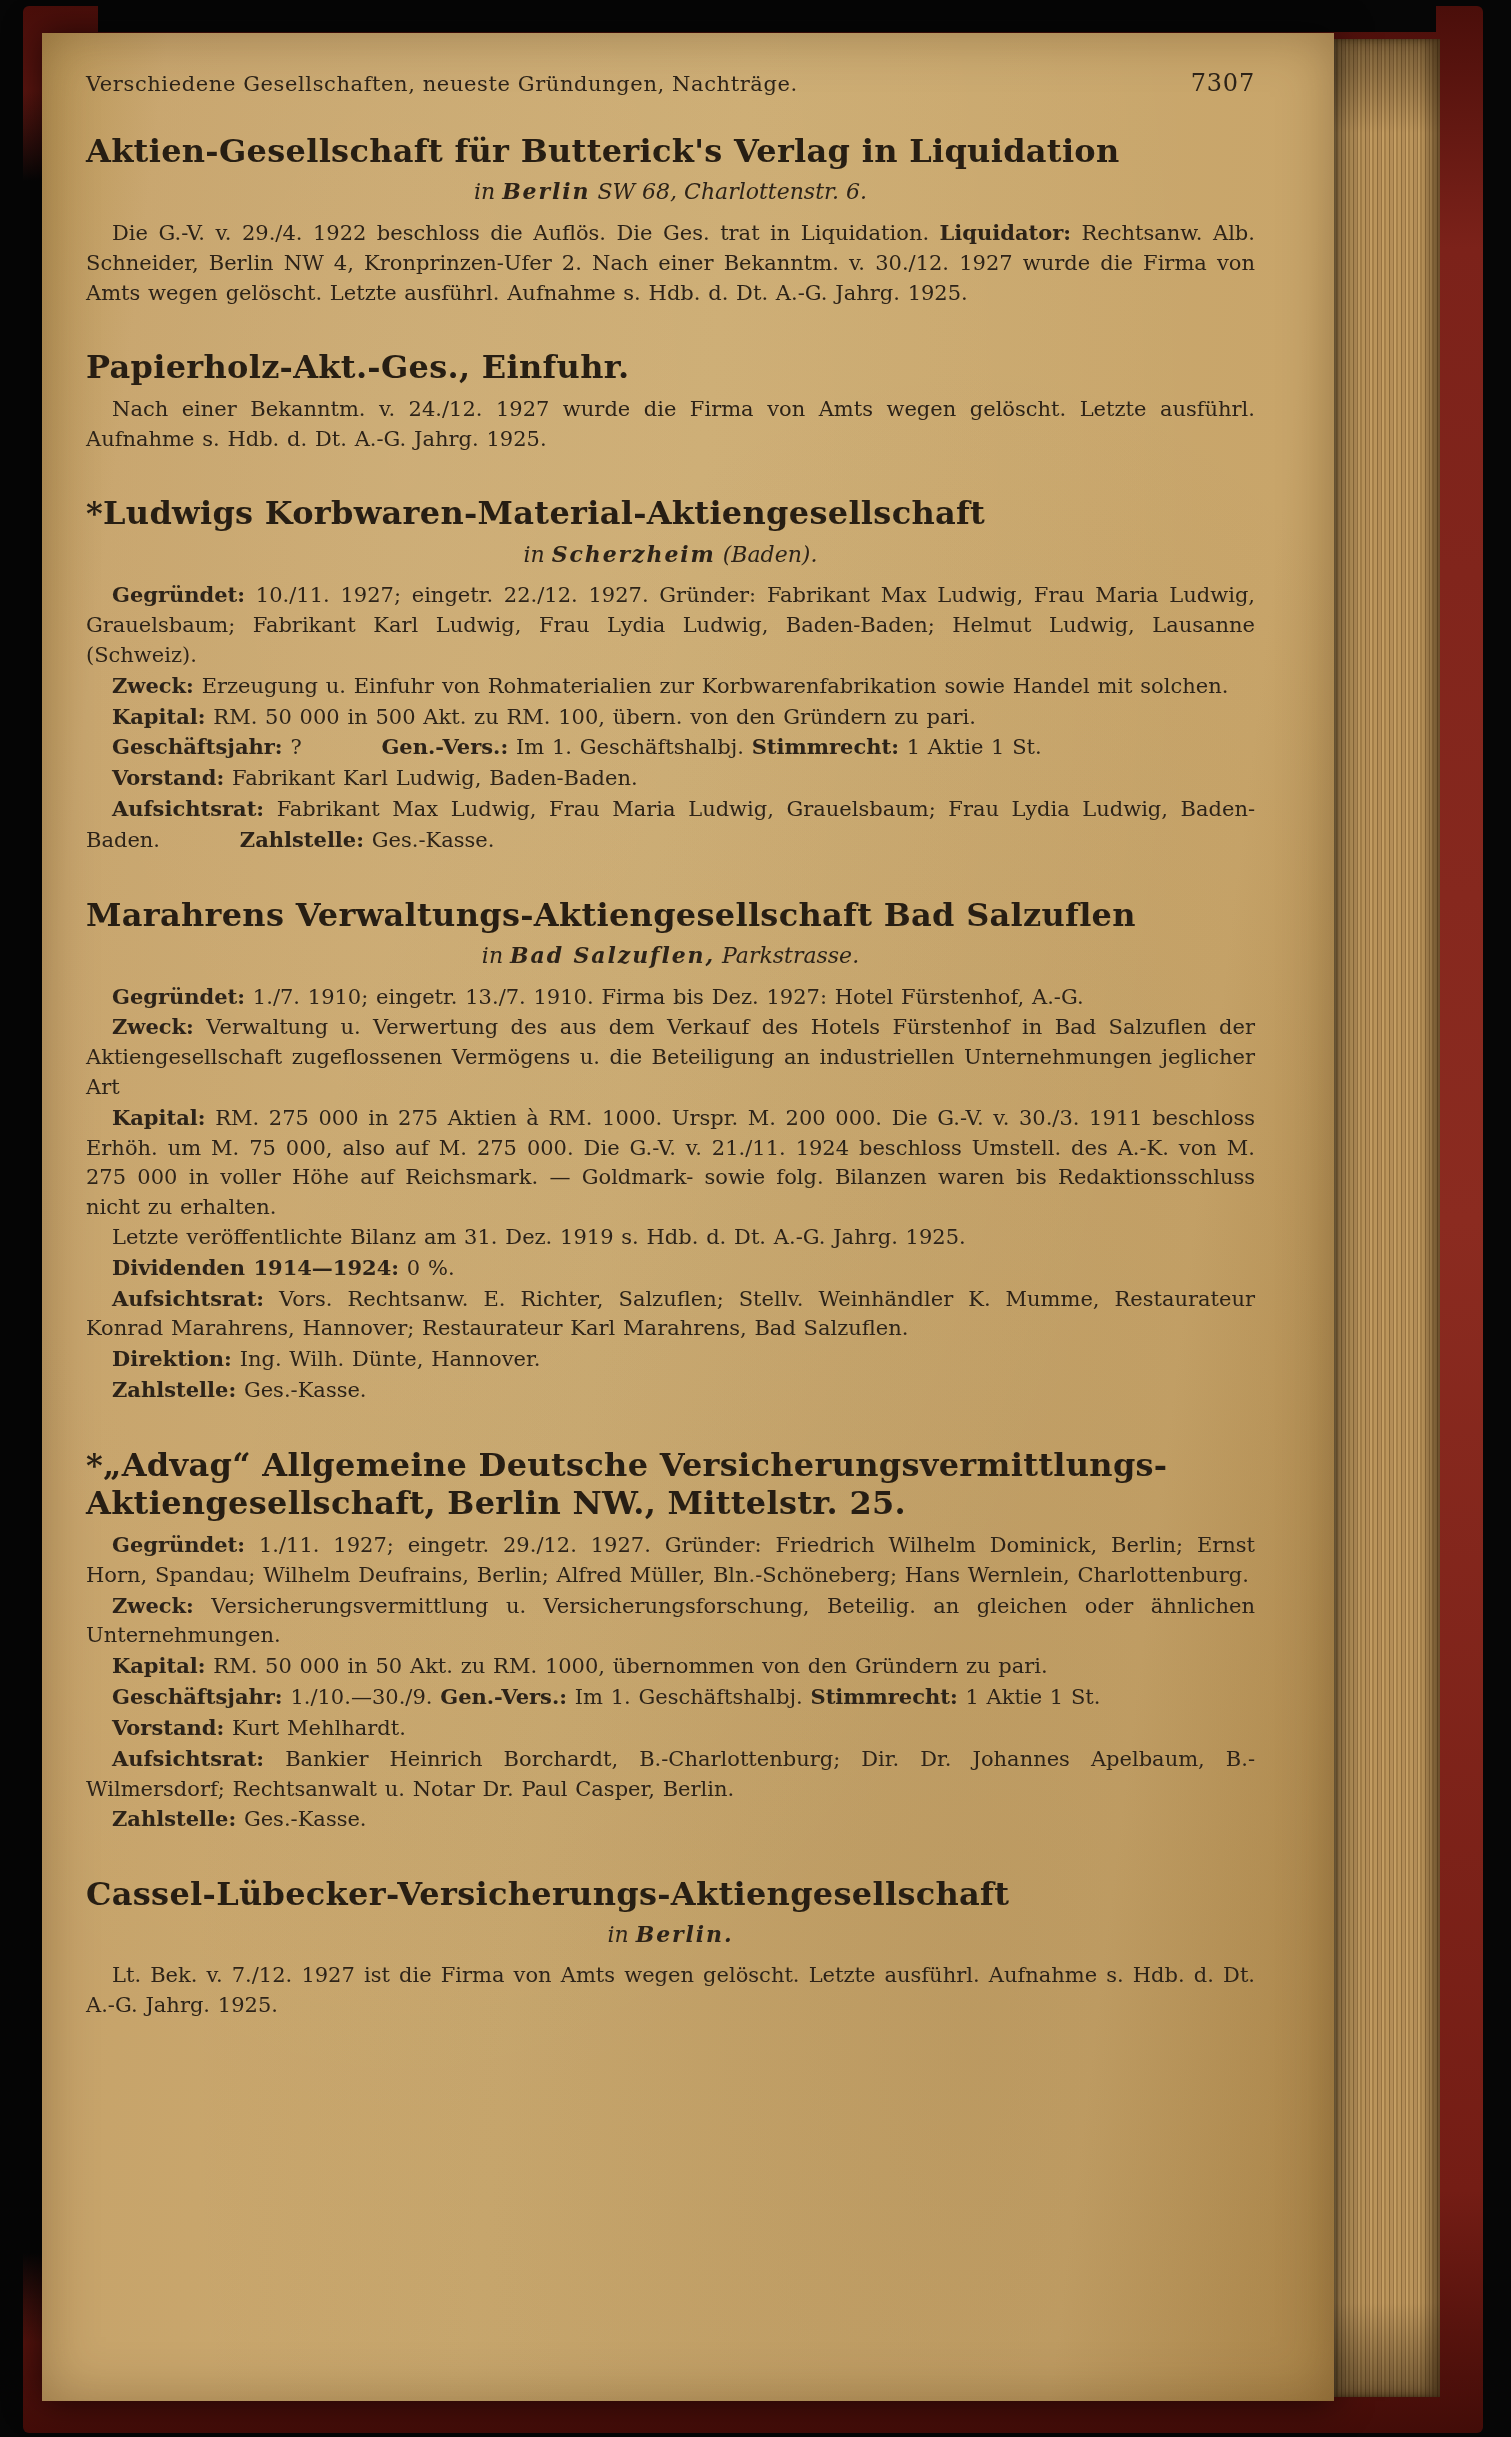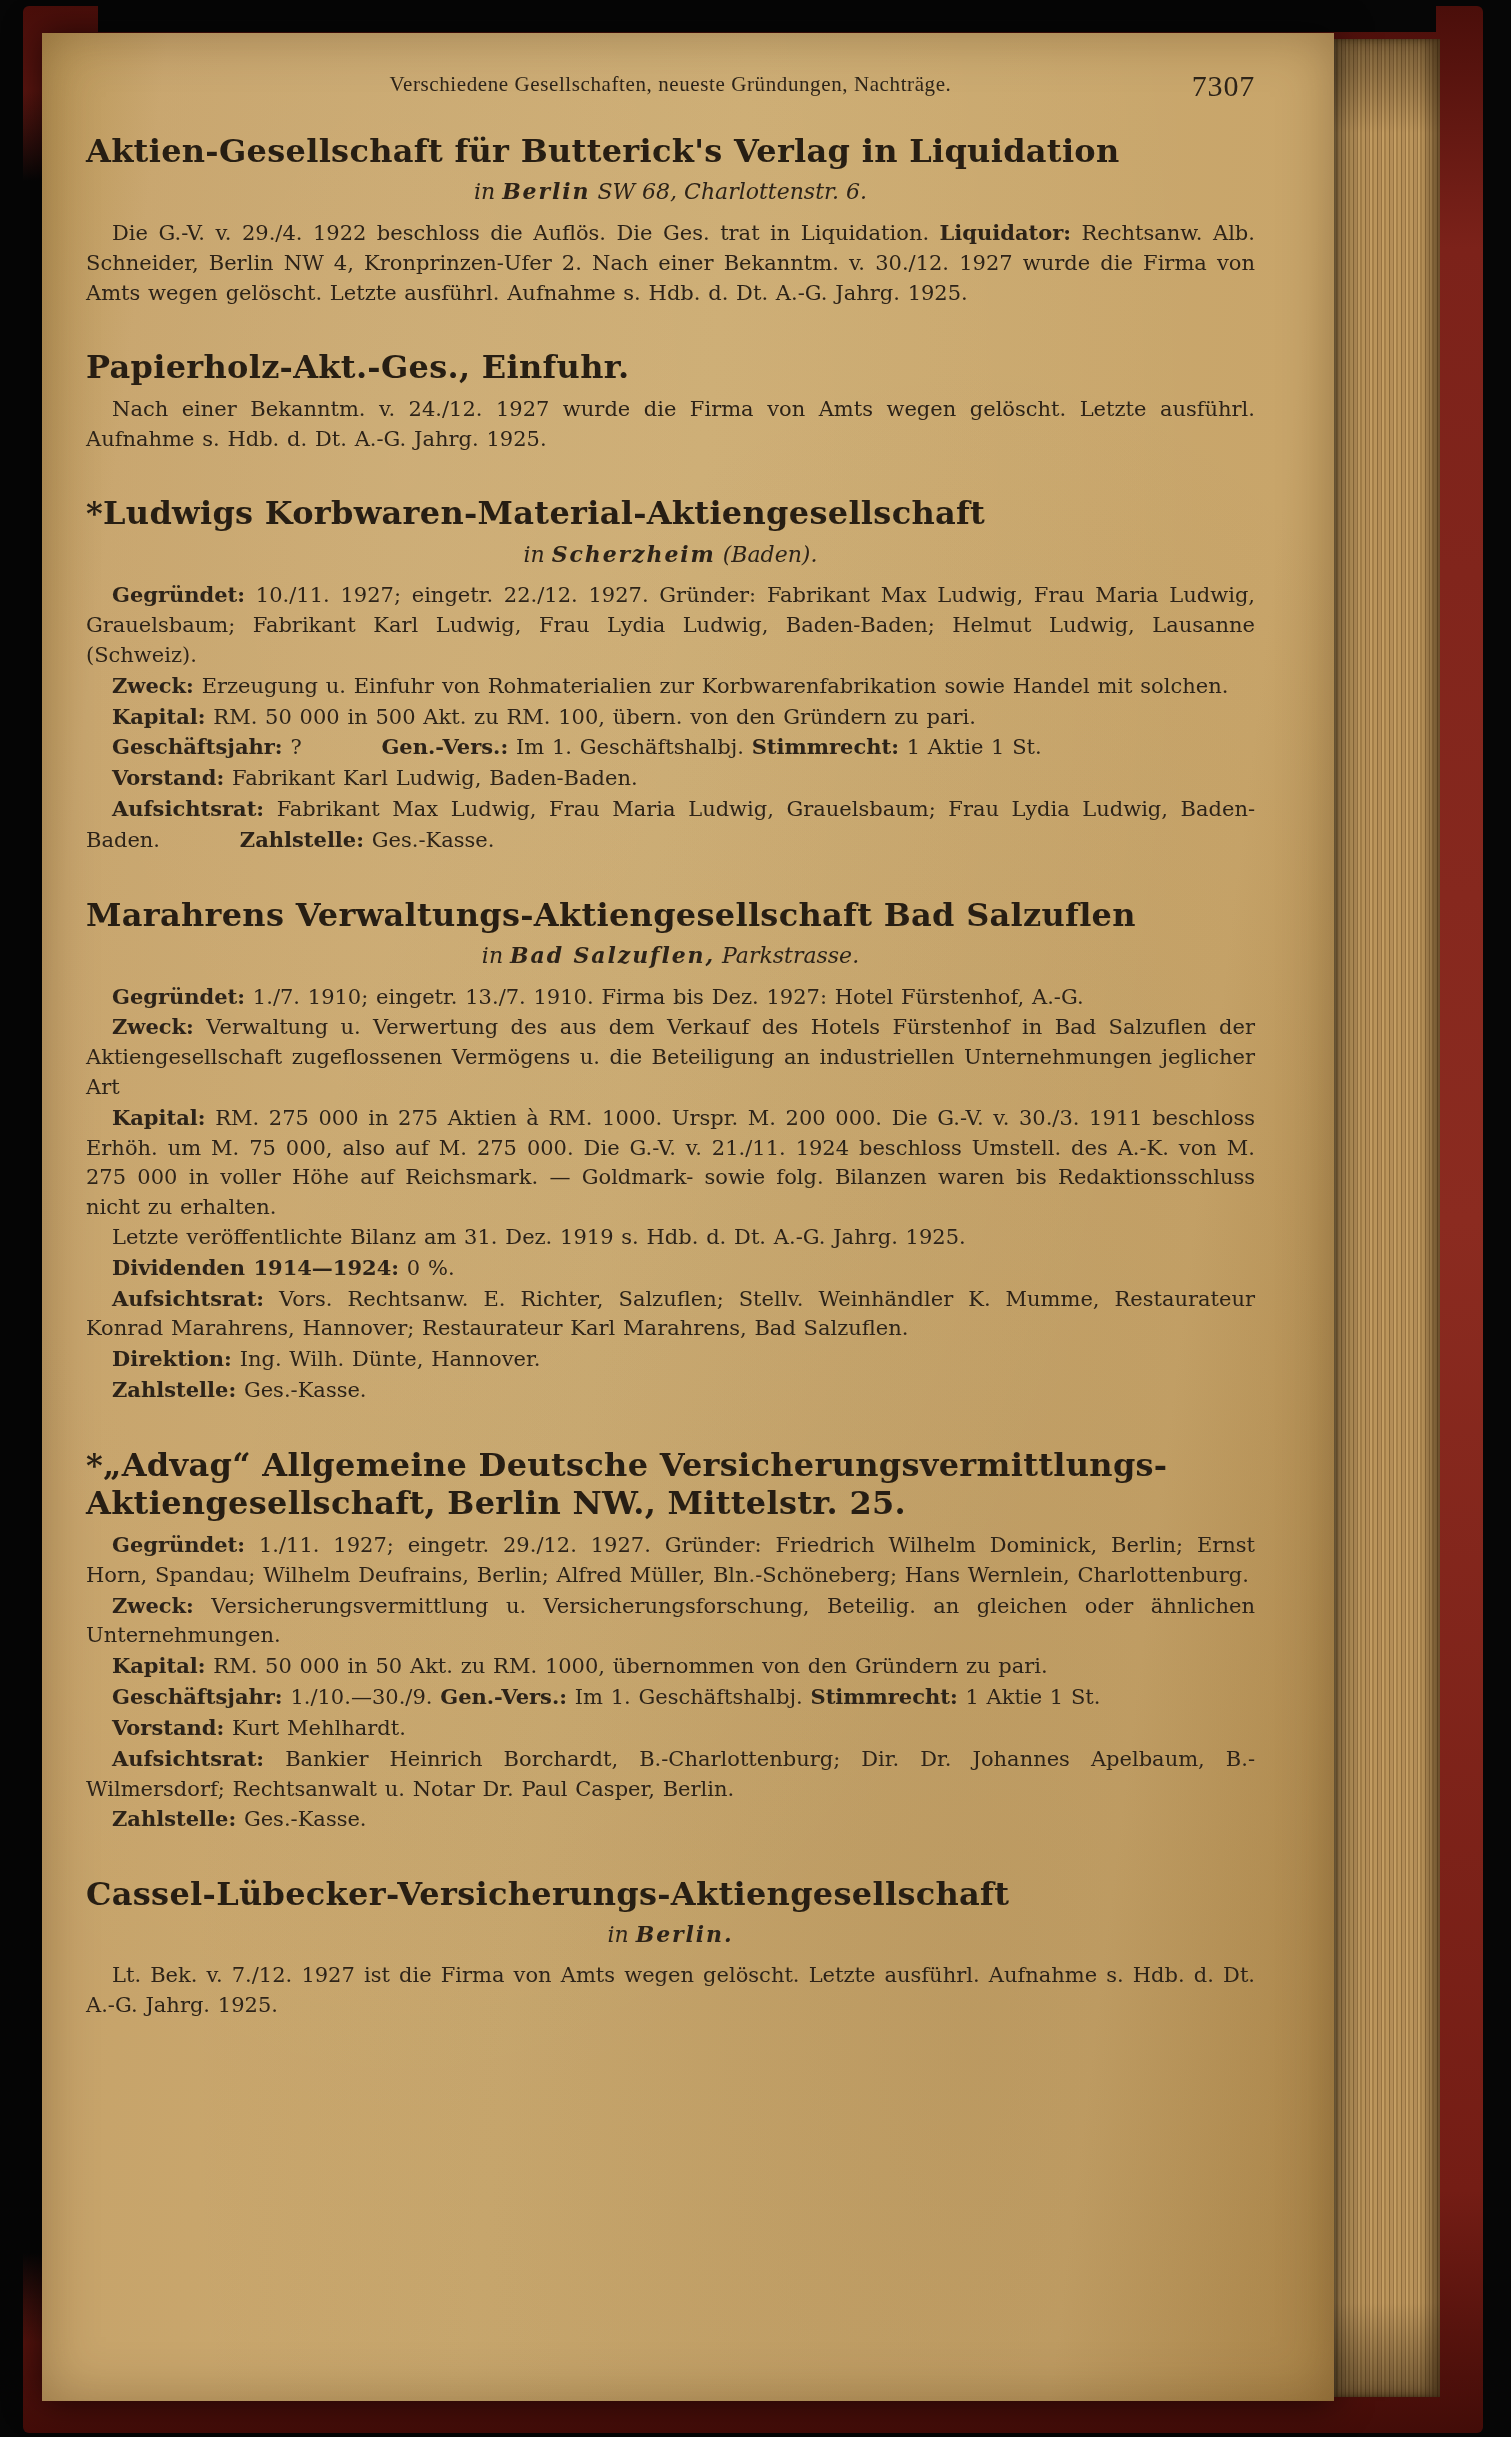--- a/index.html
+++ b/index.html
@@ -43,23 +43,23 @@
     position: absolute; left: 1334px; top: 39px; width: 106px; height: 2358px;
     background:
       linear-gradient(180deg, rgba(20,10,0,0.40), rgba(20,10,0,0) 4%, rgba(20,10,0,0) 96%, rgba(20,10,0,0.45)),
       repeating-linear-gradient(90deg,
         #c49e63 0 2.3px, #a5804a 2.3px 3.8px, #bb955b 3.8px 6.8px,
         #8d6c3c 6.8px 8.3px, #b48e58 8.3px 10.6px, #987442 10.6px 12px);
     box-shadow: inset -9px 0 13.6px rgba(35,18,4,0.55), inset 3px 0 4.5px rgba(0,0,0,0.25);
   }
 
   
-  .running-head { position: relative; text-align: center; height: 35px; font-family: Liberation Serif, serif; }
+  .running-head { position: relative; text-align: left; height: 35px; }
   .running-title { font-size: 21px; letter-spacing: 0.6px; }
-  .page-number { position: absolute; right: 0; top: -3px; font-size: 30px; letter-spacing: 0.8px; }
+  .page-number { position: absolute; right: 0; top: -3px; font-size: 24px; letter-spacing: 0.8px; }
 
   
   .entry { margin-bottom: 13.6px; }
   .entry-title {
     font-size: 32px; line-height: 1.18; font-weight: 700;
     text-align: left; margin: 41px 0 7.6px; letter-spacing: 0.3px;
     color: #271e13;
   }
   #entries .entry:first-child .entry-title { margin-top: 26px; }
   .entry-subtitle { font-size: 22px; text-align: center; margin: 0 0 13.6px; font-style: italic; }

